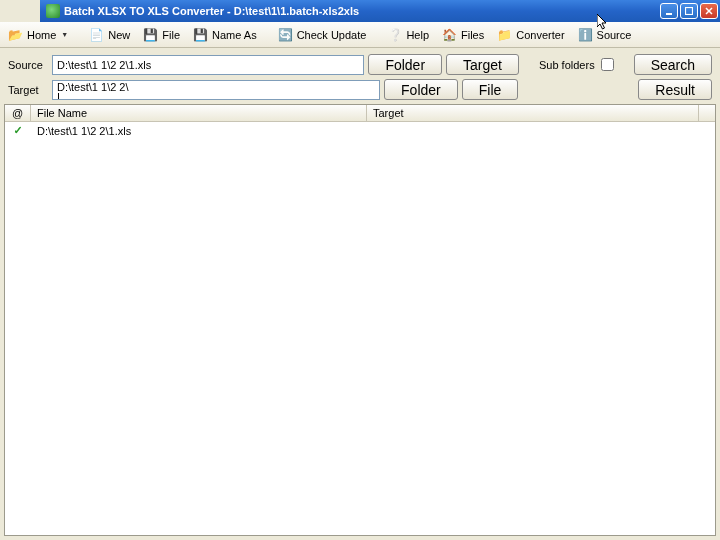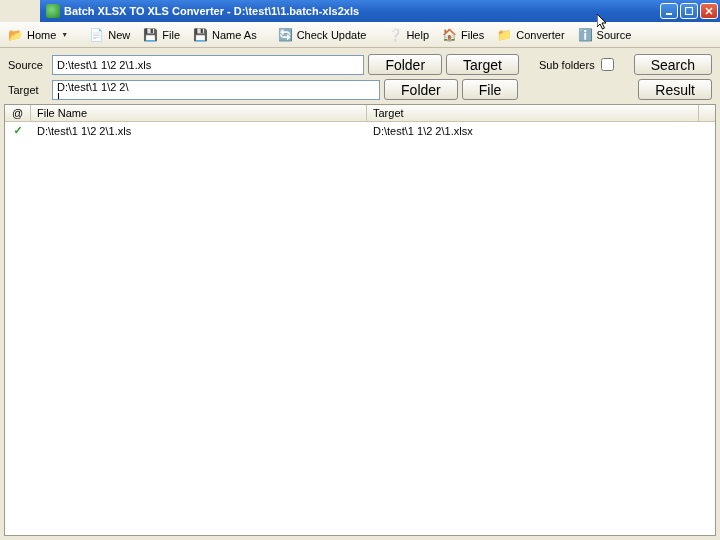--- a/index.html
+++ b/index.html
@@ -252,21 +252,20 @@
   <div class="list-header">
     <div class="col-h col-at">@</div>
     <div class="col-h col-fn">File Name</div>
     <div class="col-h col-res">Target</div>
     <div class="col-h col-scroll"></div>
   </div>
   <div class="list-body">
     <div class="row">
       <div class="cell-at">✓</div>
       <div class="cell-fn">D:\test\1 1\2 2\1.xls</div>
-      <div class="cell-res">D:\test\1 1\2 2\1.xlsx</div>
     </div>
   </div>
 </div>
 
 <div class="cursor">
   <svg width="12" height="18" viewBox="0 0 12 18">
     <path d="M0 0 L0 13 L3 10 L5.5 15 L7.5 14 L5 9 L9 9 Z" fill="#fff" stroke="#000" stroke-width="1"></path>
   </svg>
 </div>
 

